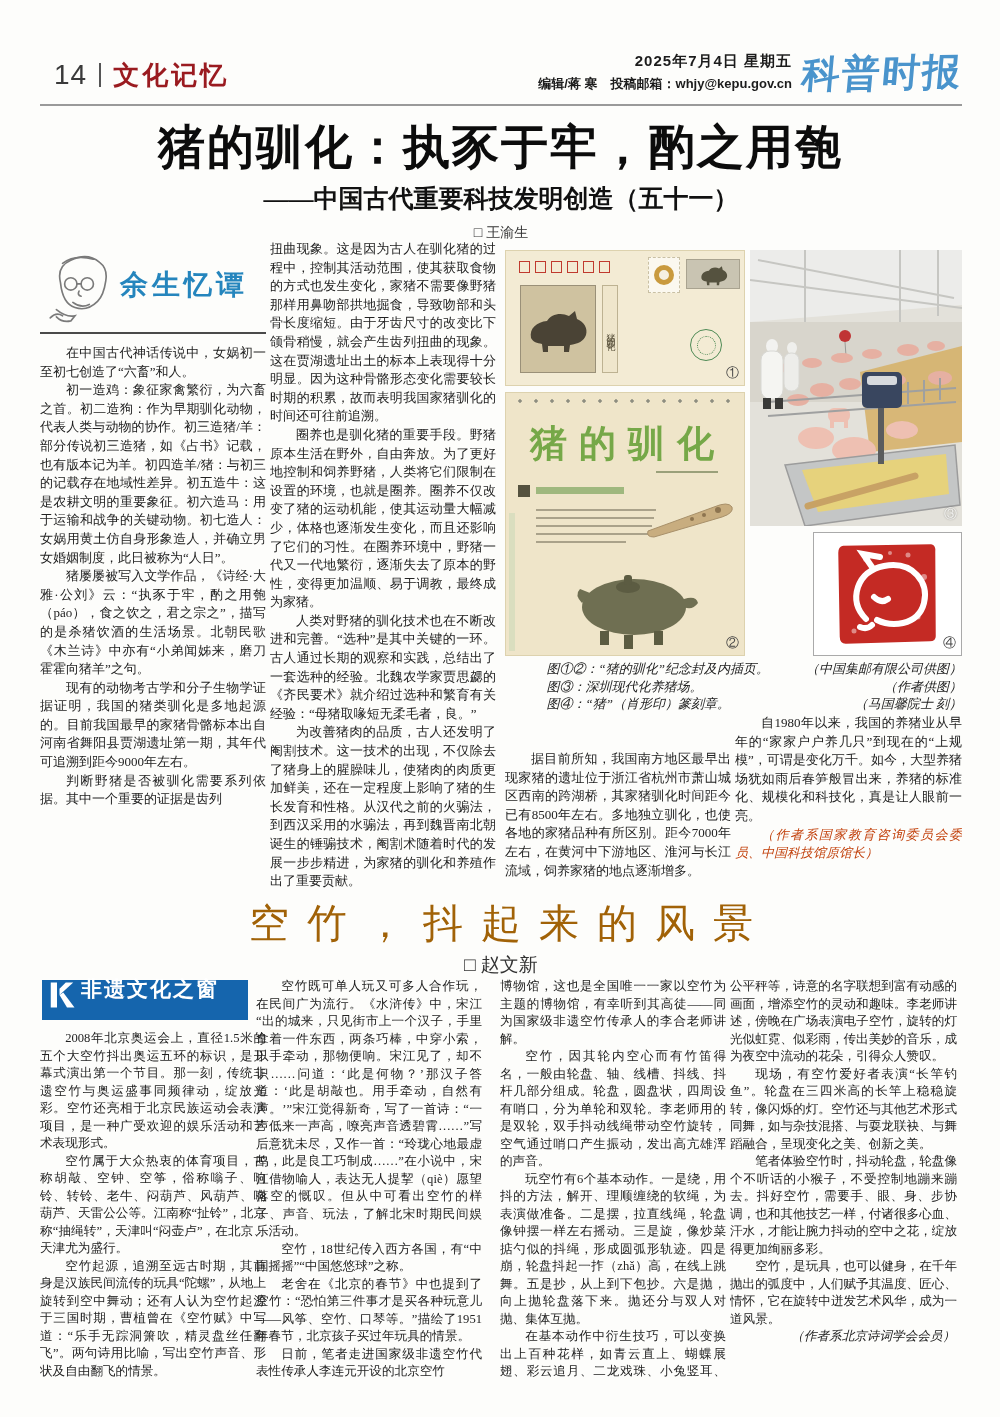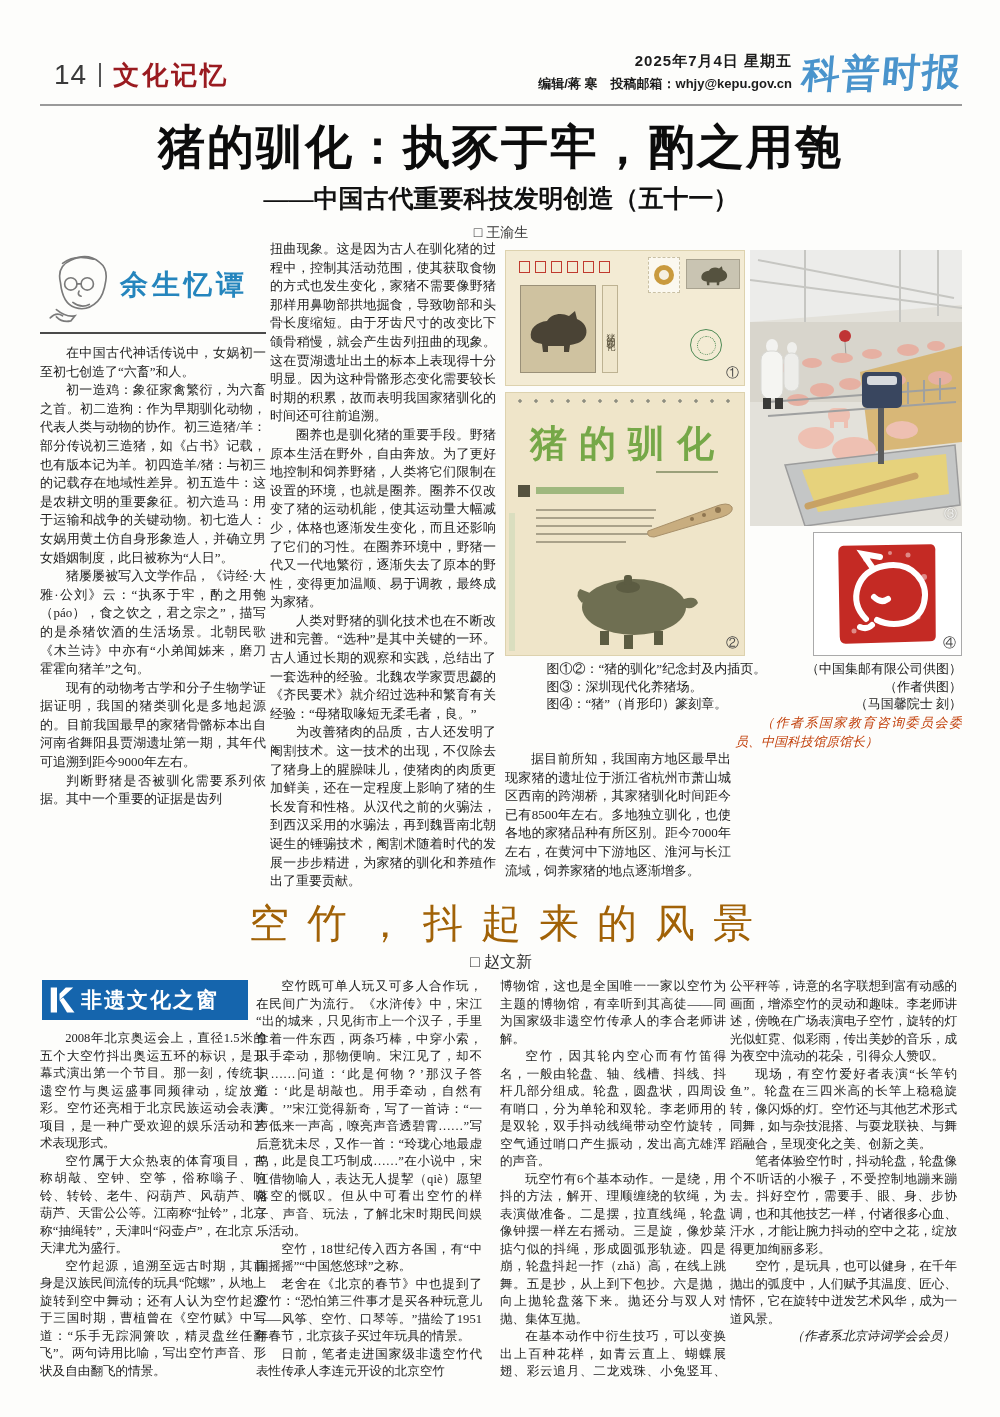--- a/index.html
+++ b/index.html
@@ -53,30 +53,30 @@
   .a2c4{left:730px;top:978px;width:227px;height:404px;}
 
   
   .ybox{position:relative;height:84px;margin-bottom:10px;border-bottom:2px solid #4a4a4a;}
   .yicon{position:absolute;left:2px;top:2px;width:72px;height:76px;}
   .ybox-title{position:absolute;left:80px;top:28px;font-family:var(--serif);font-size:28px;
               font-weight:bold;color:var(--blue-title);letter-spacing:4px;}
 
   
   .fbox{position:relative;width:206px;height:40px;background:var(--blue-box);margin:2px 0 10px 2px;
-        display:flex;align-items:center;}
+        display:flex;align-items:flex-start;}
   .flogo{width:30px;height:30px;margin-left:5px;}
   .fbox-title{color:#fff;font-family:var(--sans);font-size:21px;font-weight:bold;letter-spacing:2px;margin-left:4px;}
 
   
   .a2-title{position:absolute;left:40px;top:896px;width:922px;margin:0;text-align:center;
             font-family:var(--sans);font-size:40px;font-weight:500;color:#a16207;
             letter-spacing:18px;text-indent:18px;}
   .a2-byline-head{position:absolute;left:40px;top:952px;width:922px;text-align:center;
-            font-size:16px;color:#333;font-family:var(--sans);}
+            font-size:19px;color:#333;font-family:var(--sans);}
 
   
   figure{margin:0;padding:0;position:absolute;}
   .marker{position:absolute;right:5px;bottom:3px;font-size:13px;color:#444;font-family:var(--serif);}
   .marker.light{color:#f4f4f2;text-shadow:0 0 2px rgba(0,0,0,.4);}
 
   .fig1{left:505px;top:250px;width:240px;height:136px;background:#f3ebd4;border:1px solid #ddd2ae;box-sizing:border-box;}
   .fig1 .squares{position:absolute;left:13px;top:10px;display:flex;gap:5px;}
   .fig1 .squares span{width:11px;height:12px;border:1.5px solid #c03a2e;box-sizing:border-box;}
   .fig1 .photo{position:absolute;left:14px;top:34px;width:76px;height:88px;background:#cfc2a0;
@@ -111,21 +111,21 @@
   .fig2 svg.vessel{position:absolute;left:58px;top:166px;width:140px;height:92px;}
 
   .fig3{left:750px;top:250px;width:212px;height:276px;}
   .fig3 svg{width:212px;height:276px;display:block;}
 
   .fig4{left:813px;top:532px;width:149px;height:124px;background:#fff;border:1px solid #aaa;box-sizing:border-box;}
   .fig4 svg{position:absolute;left:6px;top:6px;width:135px;height:110px;}
 
   
   .captions{position:absolute;left:505px;top:660px;width:457px;font-size:13px;line-height:17.5px;
-            color:#222;}
+            font-style:italic;color:#222;}
   .caprow{display:flex;justify-content:space-between;}
   .cap-label{padding-left:3.2em;}
   .cap-credit{white-space:nowrap;}
 </style>
 </head>
 <body>
 
 <div class="page">
 
   <header class="hdr">
@@ -333,20 +333,21 @@
     <div class="caprow">
       <span class="cap-label">图④：“猪”（肖形印）篆刻章。</span>
       <span class="cap-credit">（马国馨院士 刻）</span>
     </div>
   </div>
 
   <section class="col a1c3">
     <p>据目前所知，我国南方地区最早出现家猪的遗址位于浙江省杭州市萧山城区西南的跨湖桥，其家猪驯化时间距今已有8500年左右。多地独立驯化，也使各地的家猪品种有所区别。距今7000年左右，在黄河中下游地区、淮河与长江流域，饲养家猪的地点逐渐增多。</p>
   </section>
   <section class="col a1c4">
+    <p>自1980年以来，我国的养猪业从早年的“家家户户养几只”到现在的“上规模”，可谓是变化万千。如今，大型养猪场犹如雨后春笋般冒出来，养猪的标准化、规模化和科技化，真是让人眼前一亮。</p>
     <p class="byline">（作者系国家教育咨询委员会委员、中国科技馆原馆长）</p>
   </section>
 
   <h1 class="a2-title">空竹，抖起来的风景</h1>
   <div class="a2-byline-head">□ 赵文新</div>
 
   <section class="col a2 a2c1">
     <div class="fbox">
       <svg class="flogo" viewBox="0 0 24 24">
         <rect x="3" y="2" width="5" height="20" fill="#fff"></rect>

